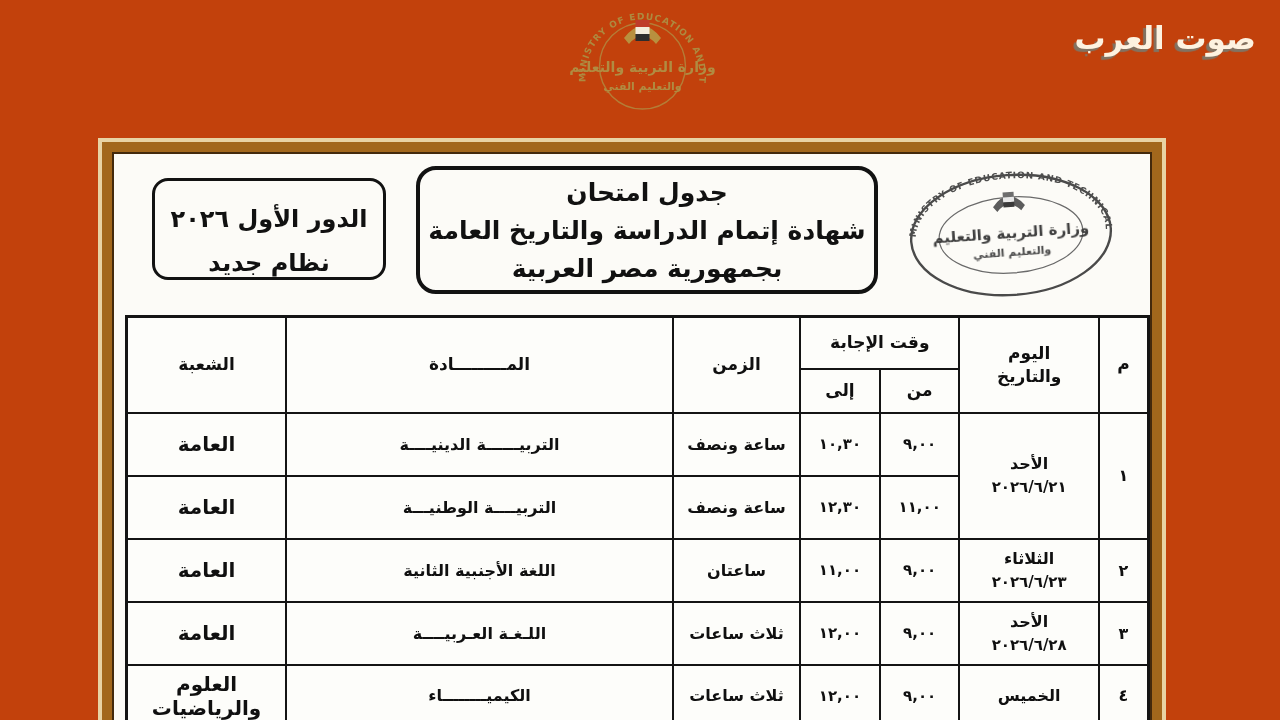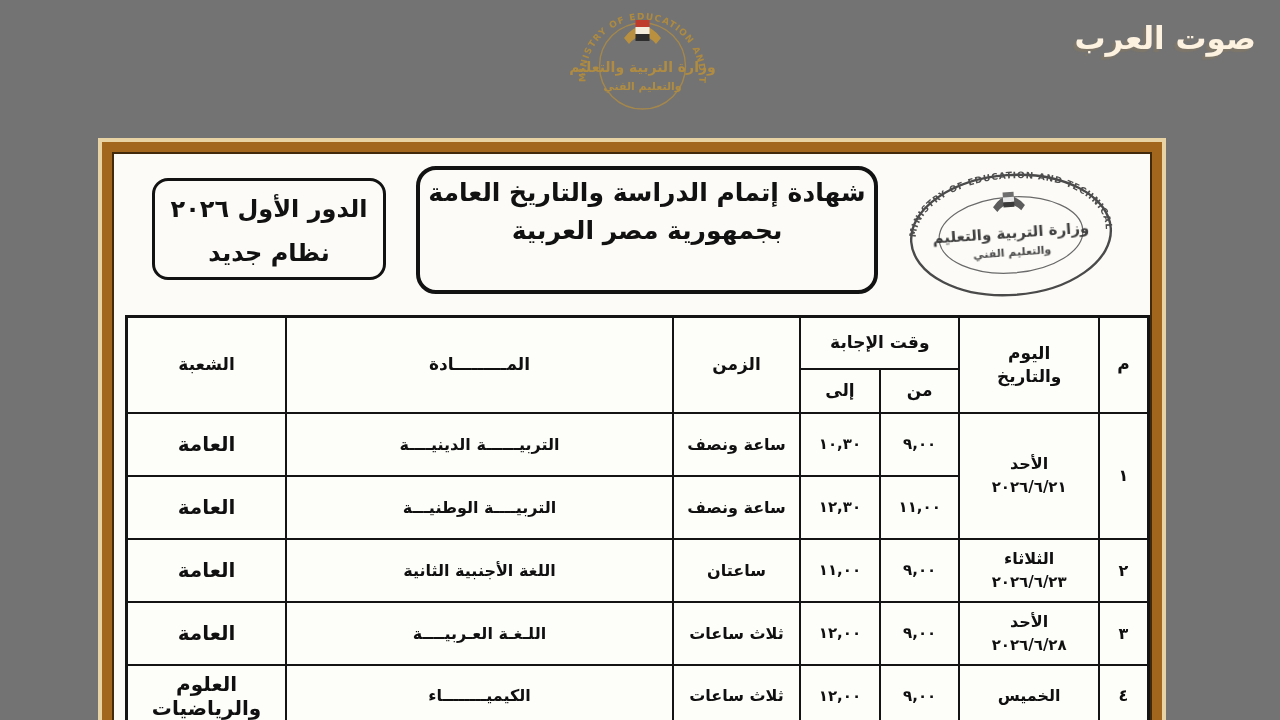--- a/index.html
+++ b/index.html
@@ -1,19 +1,19 @@
 <!DOCTYPE html>
 <html><head>
 <meta charset="utf-8">
 <style>
   * { margin:0; padding:0; box-sizing:border-box; }
   html,body { width:1280px; height:720px; overflow:hidden; }
   body { font-family:"DejaVu Sans", sans-serif; background:#fdf1df; position:relative; }
 
-  .canvas { position:absolute; inset:0; width:1280px; height:720px; background:#737373; overflow:hidden; }
+  .canvas { position:absolute; inset:0; width:1280px; height:720px; background:#c2410c; overflow:hidden; }
 
   
   .watermark {
     position:absolute; top:20px; right:24px;
     font-size:31px; font-weight:bold; direction:rtl;
     color:#fdf2e0; text-shadow:-3px 3px 1px rgba(125,118,104,.95);
     letter-spacing:1px;
   }
 
   
@@ -24,21 +24,21 @@
     position:absolute; left:112px; top:152px; width:1040px; height:640px;
     background:#fcfbf7;
     border:2px solid #43290c;
     box-shadow: 0 0 0 10px #a2671c, 0 0 0 14px #e8d3a4;
   }
 
   .session-box {
     position:absolute; left:38px; top:24px; width:234px; height:102px;
     border:3px solid #121212; border-radius:16px;
     direction:rtl; text-align:center; color:#111;
-    font-weight:bold; font-size:24px; line-height:1.85; padding-top:6px;
+    font-weight:bold; font-size:24px; line-height:1.85; padding-top:16px;
   }
 
   .title-box {
     position:absolute; left:302px; top:12px; width:462px; height:128px;
     border:4px solid #121212; border-radius:20px;
     direction:rtl; text-align:center; color:#111;
     font-weight:bold; font-size:25px; line-height:1.52; padding-top:4px;
   }
 
   .seal-inner { position:absolute; left:788px; top:14px; width:218px; height:134px; transform:rotate(-4deg); }
@@ -109,20 +109,21 @@
   </svg>
 
   <div class="paper">
 
     <div class="session-box">
       <div>الدور الأول ٢٠٢٦</div>
       <div>نظام جديد</div>
     </div>
 
     <div class="title-box">
+      <div>جدول امتحان</div>
       <div>شهادة إتمام الدراسة والتاريخ العامة</div>
       <div>بجمهورية مصر العربية</div>
     </div>
 
     <svg class="seal-inner" viewBox="0 0 218 134">
       <defs>
         <path id="innerRing" d="M 14 67 A 95 55 0 1 1 203.9 67.2"></path>
         <filter id="blur2">
             <feGaussianBlur stdDeviation="0.5"></feGaussianBlur>
           </filter>

